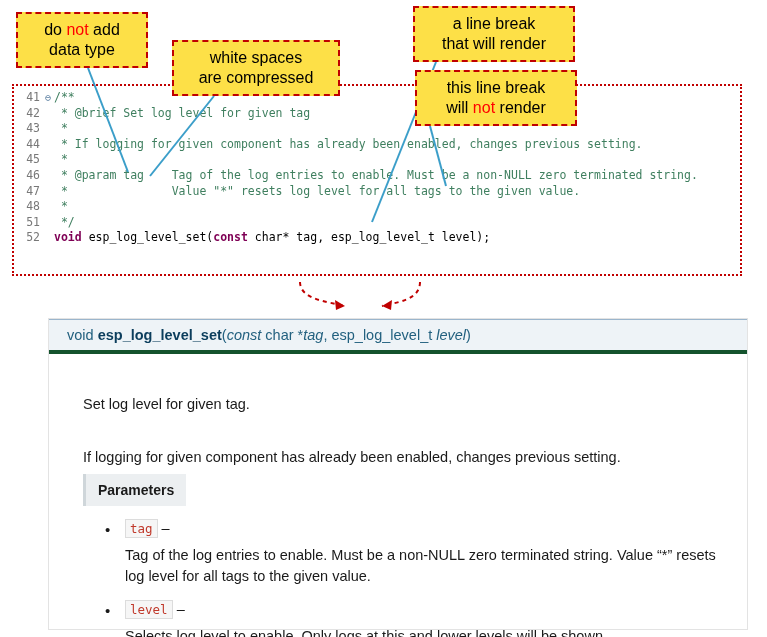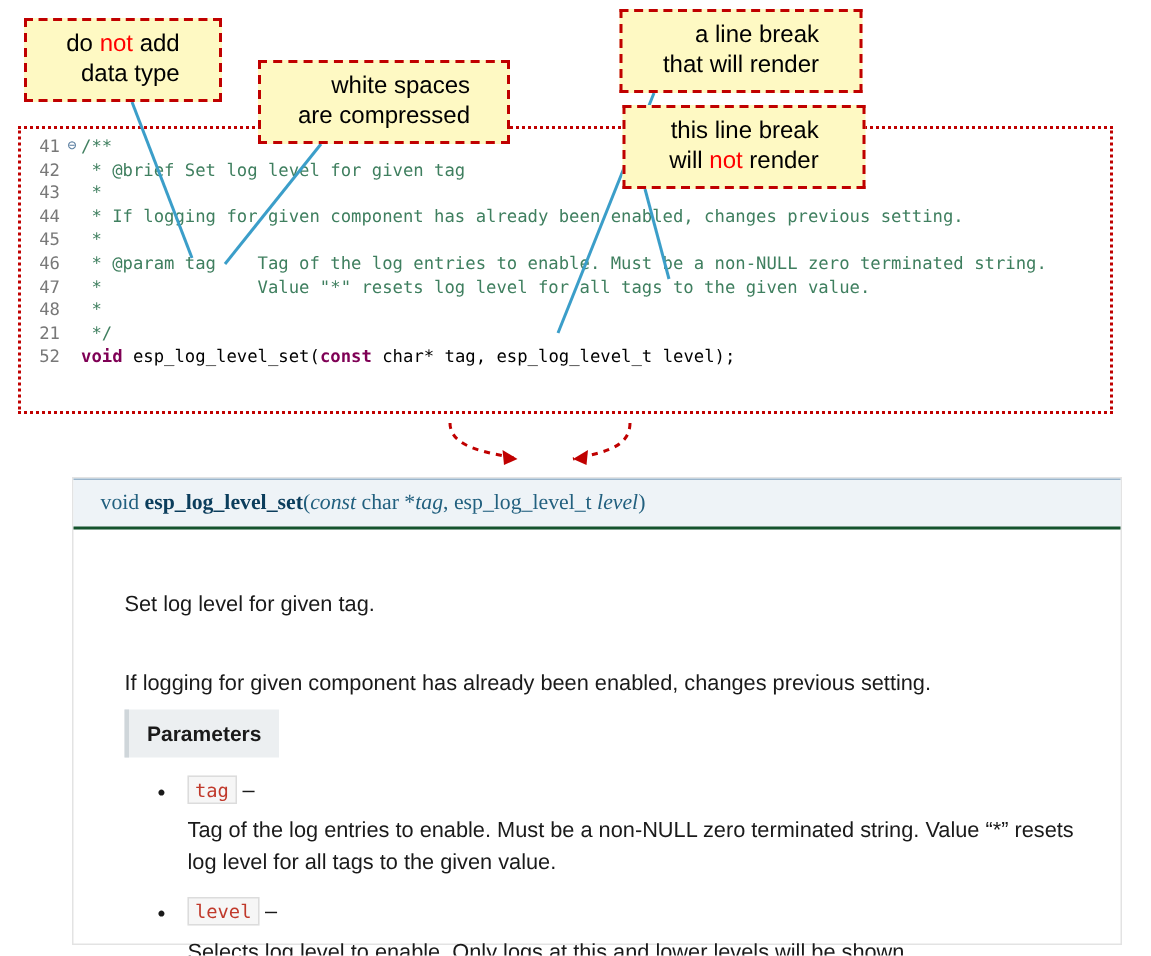--- a/index.html
+++ b/index.html
@@ -12,25 +12,25 @@
     background: #ffffff;
     font-family: "Liberation Sans", sans-serif;
     position: relative;
     overflow: hidden;
   }
 
   
   .callout {
     position: absolute;
     border: 2px dashed #c00000;
-    background: #fef9c3;
+    background: #fde047;
     color: #000000;
     font-size: 16px;
     line-height: 1.25;
-    text-align: right;
+    text-align: center;
     padding: 6px 8px;
     box-sizing: border-box;
     z-index: 6;
   }
   .callout .red {
     color: #ff0000;
   }
 
   #callout-datatype {
     left: 16px;
@@ -137,25 +137,25 @@
     width: 700px;
     height: 312px;
     background: #ffffff;
     border: 1px solid #e3e3e3;
     box-sizing: border-box;
     z-index: 2;
   }
   #doc-signature {
     background: #eef3f7;
     border-top: 1px solid #9ab5cc;
-    border-bottom: 2px solid #14532d;
+    border-bottom: 4px solid #14532d;
     color: #22607f;
     font-size: 14.5px;
     padding: 7px 18px;
-    font-family: Liberation Serif, serif;
+    font-family: Liberation Sans, sans-serif;
   }
   #doc-signature .fn {
     font-weight: bold;
     color: #0b3d5c;
   }
   #doc-signature .kwd {
     font-style: italic;
     color: #22607f;
   }
   #doc-signature .prm {
@@ -307,21 +307,21 @@
 
     <div class="code-line">
       <span class="lnum">48</span>
       <span class="fold"></span>
       <span class="ctext"> *</span>
     </div>
 
 
 
     <div class="code-line">
-      <span class="lnum">21</span>
+      <span class="lnum">51</span>
       <span class="fold"></span>
       <span class="ctext"> */</span>
     </div>
 
     <div class="code-line">
       <span class="lnum">52</span>
       <span class="fold"></span>
       <span class="ctext code-src"><span class="kw">void</span><span> esp_log_level_set(</span><span class="kw">const</span><span> char* tag, esp_log_level_t level);</span></span>
     </div>
 

